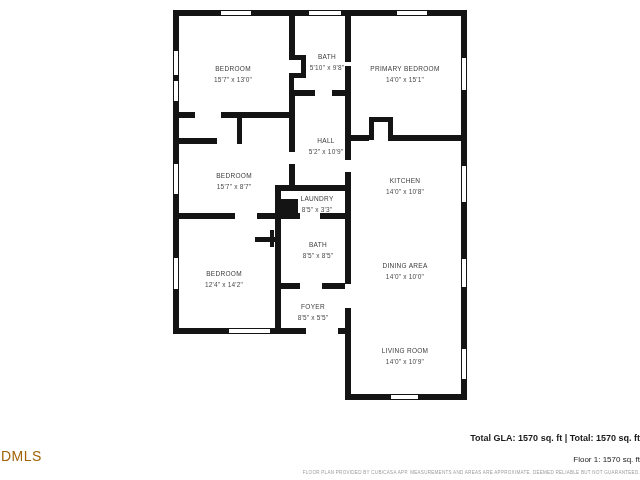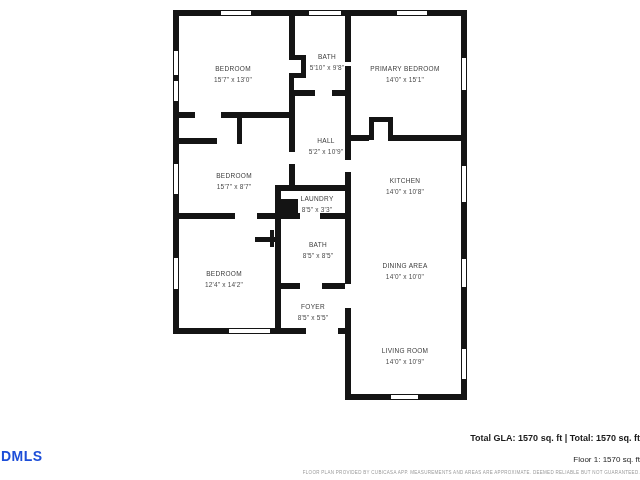--- a/index.html
+++ b/index.html
@@ -16,22 +16,22 @@
   }
   .rname{font-size:6.5px;letter-spacing:.3px;line-height:1.0;}
   .rdims{font-size:6.5px;letter-spacing:.2px;line-height:1.0;margin-top:4px;color:#4a4a4a;}
   .footer{
     position:absolute;left:0;top:433px;width:640px;text-align:right;color:#1a1a1a;
   }
   .totals{font-size:9px;font-weight:bold;line-height:1.2;}
   .floorline{font-size:8px;margin-top:11px;color:#222;}
   .disclaimer{font-size:4.5px;margin-top:6px;color:#9a9a9a;letter-spacing:.3px;}
   .watermark{
-    position:absolute;left:1px;top:448px;font-size:14px;font-weight:bold;
-    color:#1d4ed8;letter-spacing:.5px;
+    position:absolute;left:1px;top:448px;font-size:14px;font-weight:normal;
+    color:#a16207;letter-spacing:.5px;
   }
 </style>
 </head>
 <body>
 
 <div class="canvas">
 
   <div id="walls">
       <div class="wall" style="left: 173px; top: 10px; width: 294px; height: 6px;"></div>
       <div class="wall" style="left: 173px; top: 10px; width: 6px; height: 324px;"></div>

